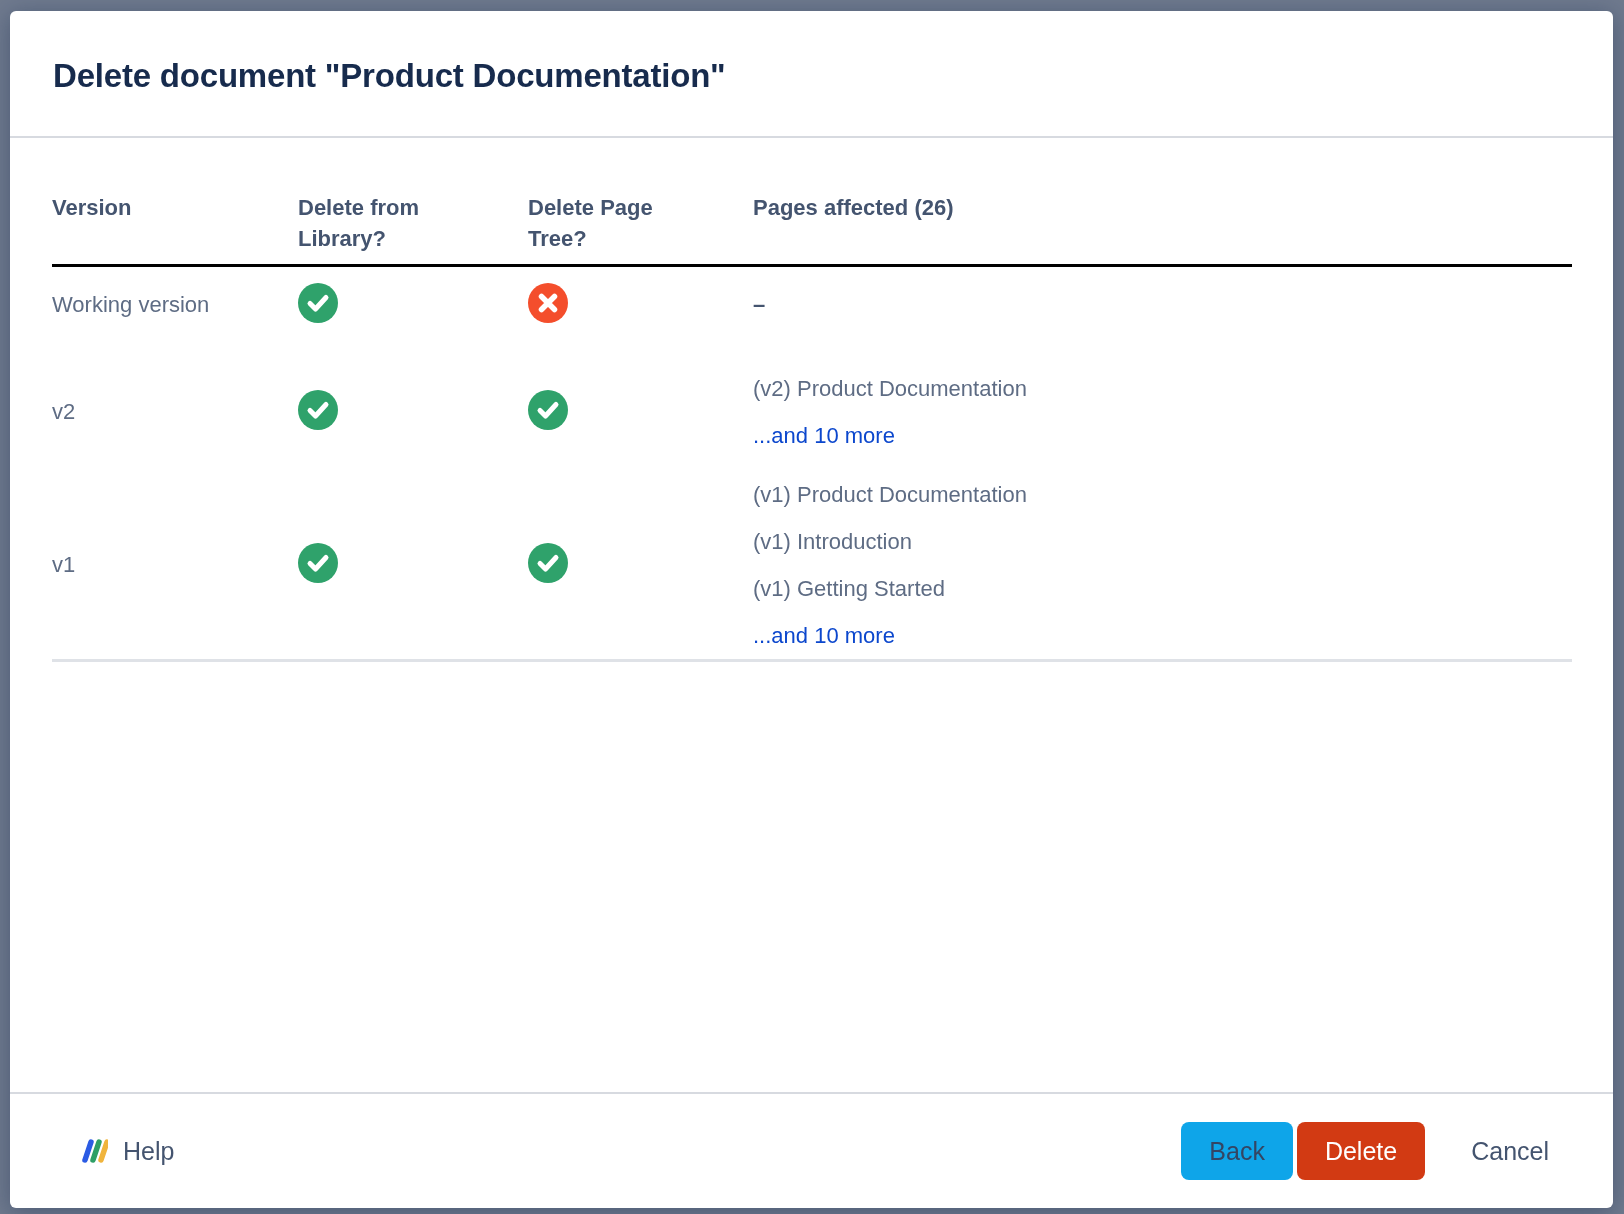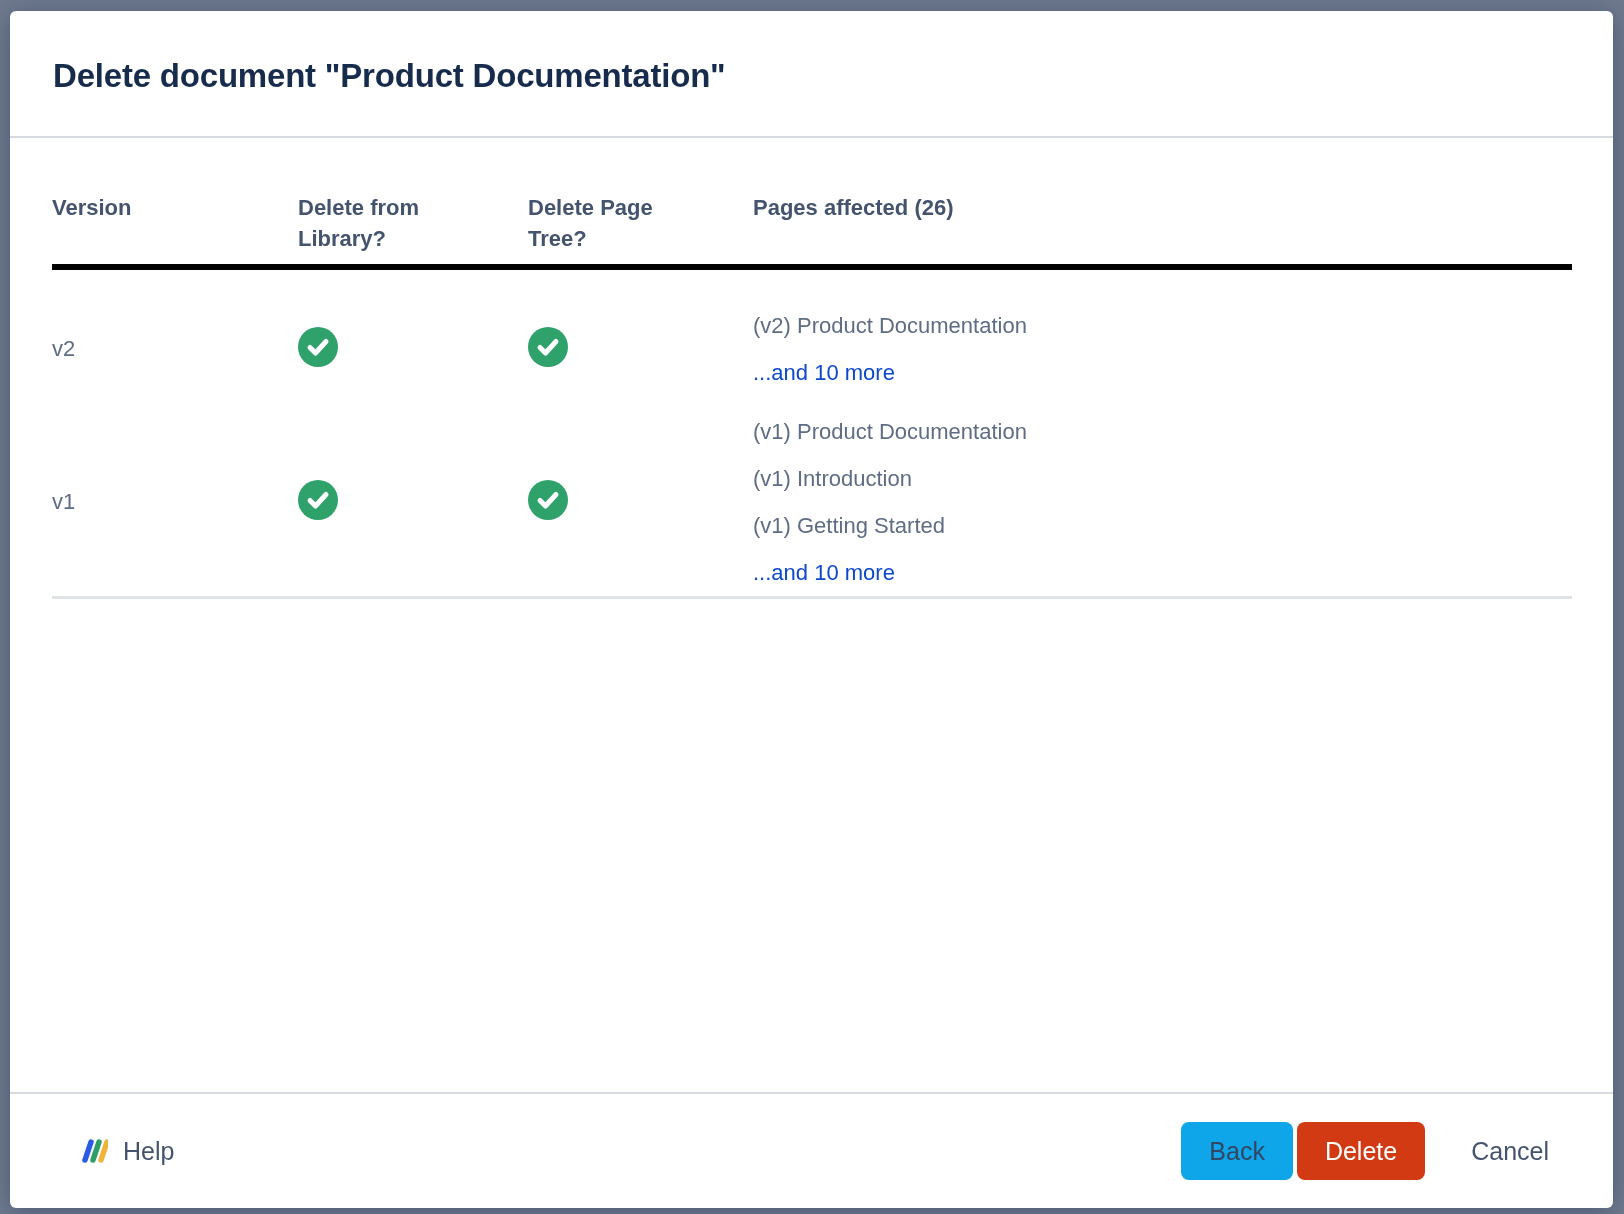--- a/index.html
+++ b/index.html
@@ -31,21 +31,21 @@
   }
   
   .modal-body{
     flex:1 1 auto;
     padding:0 41px 0 42px;
     overflow:hidden;
   }
   .tgrid{display:grid;grid-template-columns:246px 230px 225px 1fr;}
   .table-head{
     padding-top:54px;padding-bottom:10px;
-    border-bottom:6px solid #000000;
+    border-bottom:3px solid #000000;
     align-items:start;
   }
   .th{
     font-size:22px;line-height:31px;font-weight:700;color:#44546F;
   }
   .th-narrow{max-width:178px;}
   .trow{align-items:center;}
   .row-working{padding:16px 0 6px 0;}
   .row-v2{padding-top:32px;}
   .row-v1{padding-top:12px;}
@@ -95,20 +95,42 @@
 
   <div class="modal-body">
 
     <div class="tgrid table-head">
       <div class="th">Version</div>
       <div class="th th-narrow">Delete from Library?</div>
       <div class="th th-narrow">Delete Page Tree?</div>
       <div class="th">Pages affected (26)</div>
     </div>
 
+    <div class="tgrid trow row-working">
+      <div class="version-label">Working version</div>
+      <div>
+        <span class="status-icon yes">
+          <svg class="svg-check" viewBox="0 0 40 40">
+              <circle cx="20" cy="20" r="20" fill="#2FA26B"></circle>
+              <path d="M12 20.5 L17.5 26 L28 14.5" fill="none" stroke="#ffffff" stroke-width="5" stroke-linecap="round" stroke-linejoin="round"></path>
+            </svg>
+          
+        </span>
+      </div>
+      <div>
+        <span class="status-icon no">
+          
+          <svg class="svg-cross" viewBox="0 0 40 40">
+              <circle cx="20" cy="20" r="20" fill="#F44E2C"></circle>
+              <path d="M13.5 13.5 L26.5 26.5 M26.5 13.5 L13.5 26.5" stroke="#ffffff" stroke-width="5.5" stroke-linecap="round"></path>
+            </svg>
+        </span>
+      </div>
+      <div class="dash">–</div>
+    </div>
 
     <div class="tgrid trow row-v2">
       <div class="version-label">v2</div>
       <div>
         <span class="status-icon yes">
           <svg class="svg-check" viewBox="0 0 40 40">
               <circle cx="20" cy="20" r="20" fill="#2FA26B"></circle>
               <path d="M12 20.5 L17.5 26 L28 14.5" fill="none" stroke="#ffffff" stroke-width="5" stroke-linecap="round" stroke-linejoin="round"></path>
             </svg>
           

